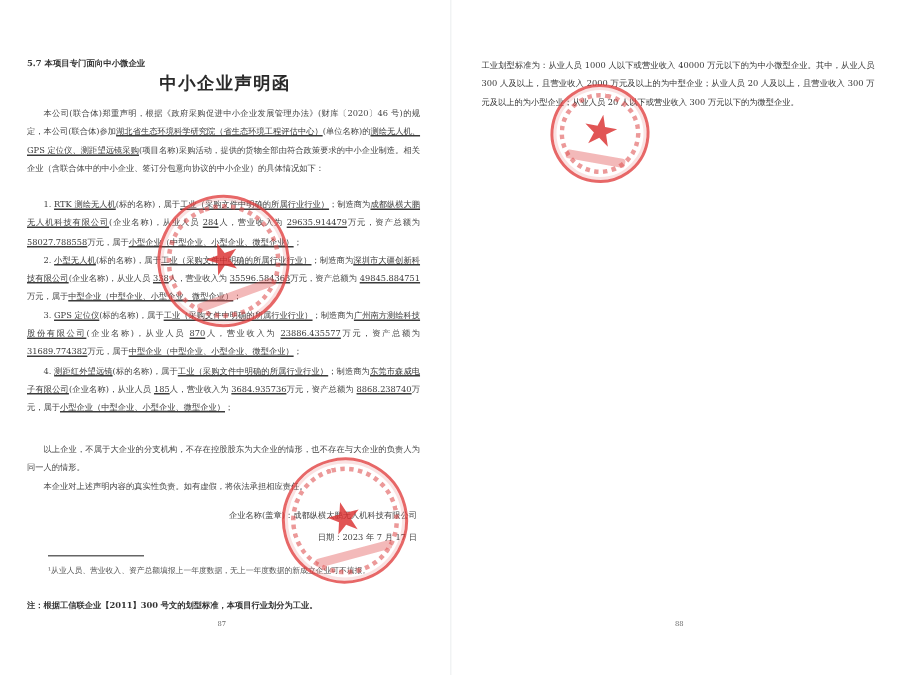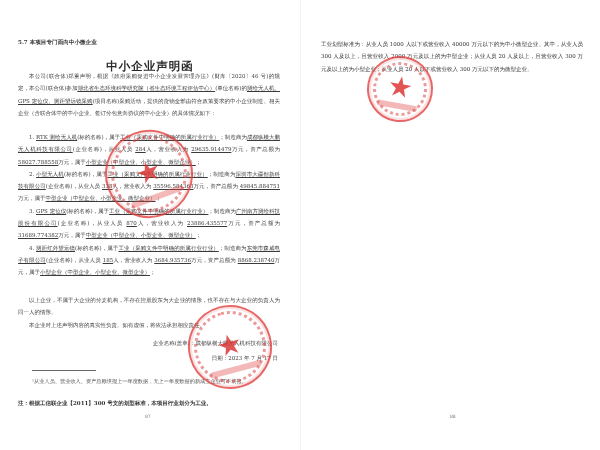--- a/index.html
+++ b/index.html
@@ -13,21 +13,21 @@
   .page {
     position: absolute; top: 0; height: 450px; background: #fff;
   }
   .page.left { left: 0; width: 300px; }
   .page.right { left: 300px; width: 300px; border-left: 1px solid #f1f3f4; }
   .sec-title {
     position: absolute; left: 18px; top: 39px;
     font-size: 5.6px; font-weight: bold; color: #333; white-space: nowrap;
   }
   .doc-title {
-    position: absolute; left: 0; width: 300px; top: 59px; text-align: center;
+    position: absolute; left: 0; width: 300px; top: 48px; text-align: center;
     font-size: 11.5px; font-weight: bold; color: #2a2a2a; letter-spacing: 1px;
   }
   .body-text {
     position: absolute; left: 18px; width: 262px;
     font-size: 5.5px; line-height: 12.3px; color: #444; text-align: justify;
   }
   .p { margin: 0; text-indent: 11px; }
   .u { text-decoration: underline; color: #3b3b3b; }
   .intro { top: 70px; }
   .items { top: 131px; }

